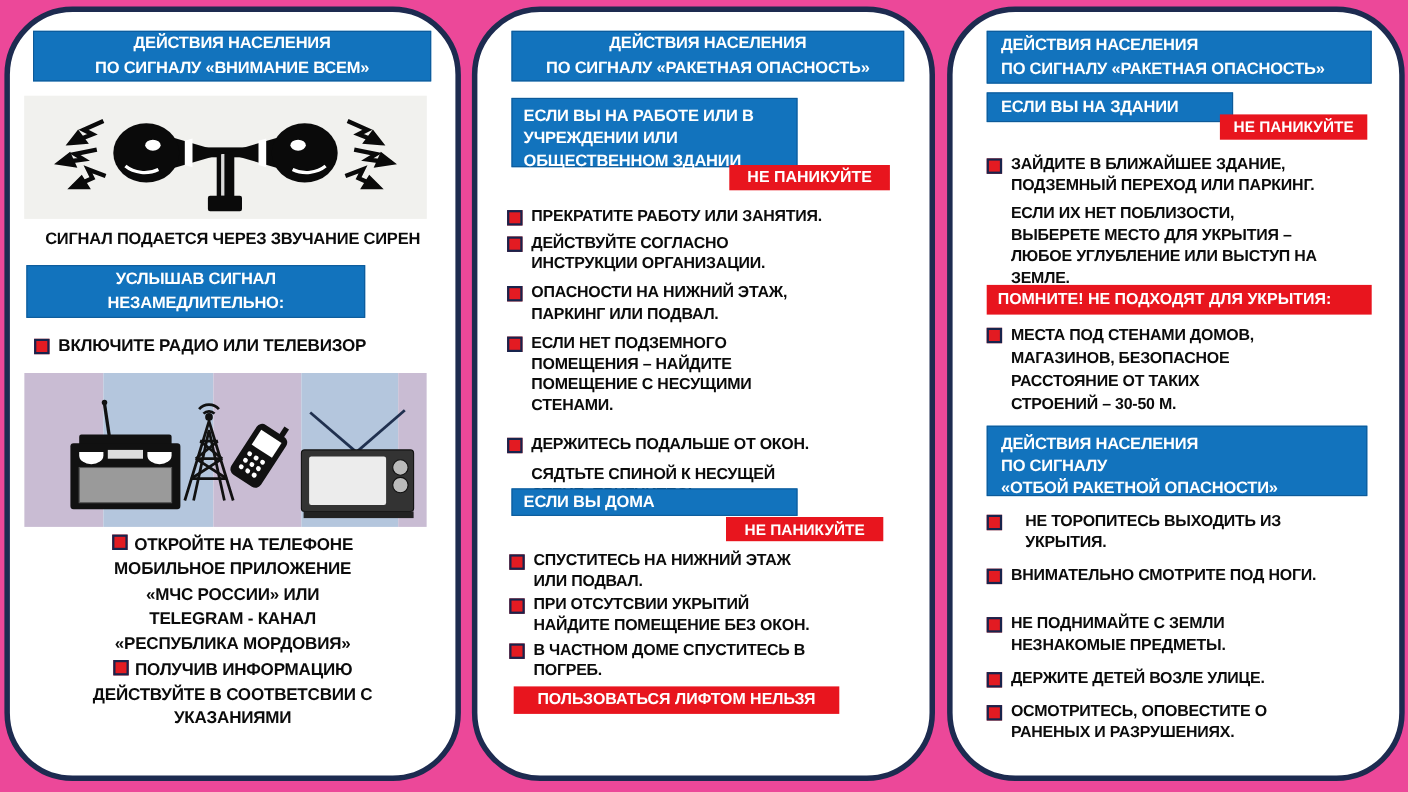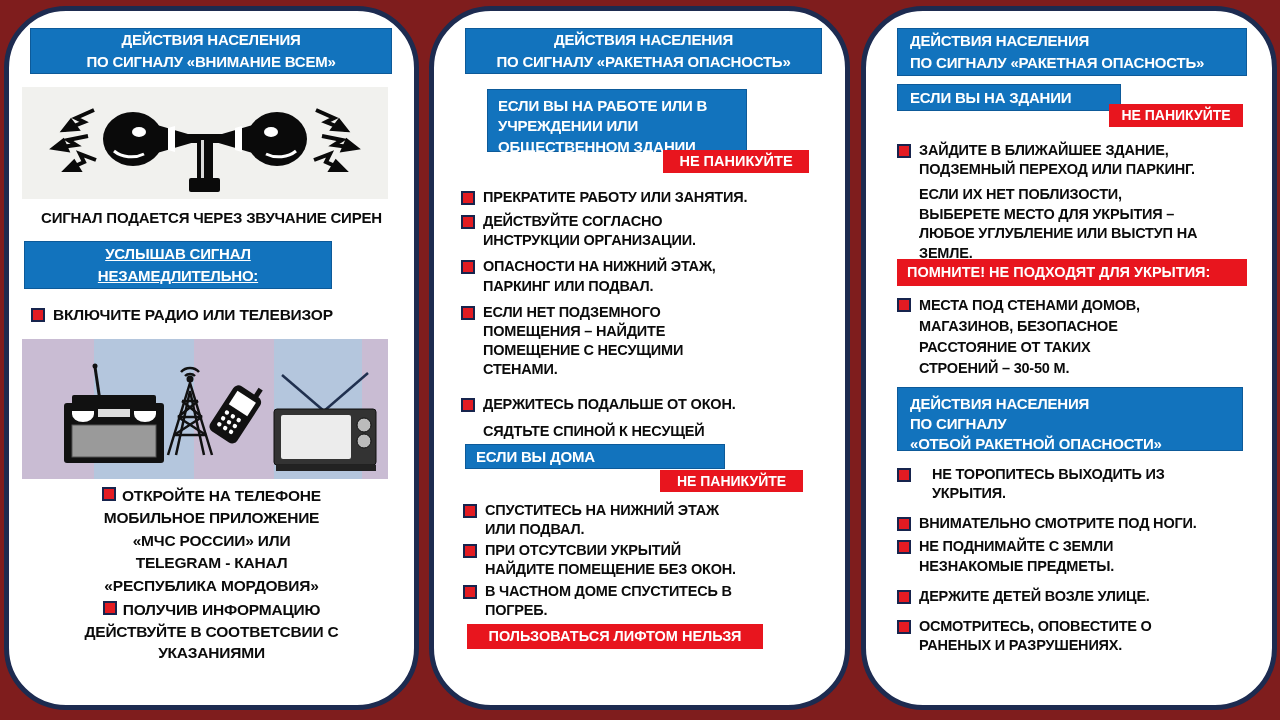--- a/index.html
+++ b/index.html
@@ -1,16 +1,16 @@
 <!DOCTYPE html>
 <html><head>
 <meta charset="utf-8">
 <style>
   html,body{margin:0;padding:0;background:#ffffff;}
-  #canvas{position:relative;width:1280px;height:720px;background:#7f1d1d;overflow:hidden;
+  #canvas{position:relative;width:1280px;height:720px;background:#ec4899;overflow:hidden;
           font-family:"Liberation Sans","DejaVu Sans",sans-serif;}
   .panel{position:absolute;top:6px;height:704px;background:#ffffff;
          border:5px solid #1d2b50;border-radius:62px;box-sizing:border-box;}
   #panel1{left:4px;width:415px;}
   #panel2{left:429px;width:421px;}
   #panel3{left:861px;width:416px;}
   .abs{position:absolute;}
   .bluebox{background:#1273bd;color:#ffffff;font-weight:bold;box-sizing:border-box;
            border:1px solid #0d5a99;}
   .redbox{background:#e8151e;color:#ffffff;font-weight:bold;text-align:center;
@@ -74,21 +74,21 @@
           <polyline points="66,48 46,52 54,57 32,60" fill="none"></polyline>
             <polygon points="32,60 45,62 41,53"></polygon>
           <polyline points="74,72 58,66 62,74 44,82" fill="none"></polyline>
             <polygon points="44,82 57,82 52,74"></polygon>
         </g>
       </svg>
     </div>
 
     <div class="abs txt center" style="left:0;top:197px;width:100%;font-size:15px;">СИГНАЛ ПОДАЕТСЯ ЧЕРЕЗ ЗВУЧАНИЕ СИРЕН</div>
 
-    <div class="abs bluebox hdr pre" style="left:15px;top:230px;width:308px;height:48px;text-decoration:underline;">УСЛЫШАВ СИГНАЛ
+    <div class="abs bluebox hdr pre" style="left:15px;top:230px;width:308px;height:48px;">УСЛЫШАВ СИГНАЛ
 НЕЗАМЕДЛИТЕЛЬНО:</div>
 
     <div class="abs bullet" style="left:22px;top:294px;width:370px;">
       <span class="sq"></span>
       <span class="txt" style="font-size:15.5px;">ВКЛЮЧИТЕ РАДИО ИЛИ ТЕЛЕВИЗОР</span>
     </div>
 
     <div class="abs" style="left:13px;top:328px;width:366px;height:140px;">
       <svg width="366" height="140" viewBox="0 0 366 140">
         <g>
@@ -159,21 +159,21 @@
       <span class="sq-inline"></span><span class="txt pre" style="font-size:15.5px;line-height:1.4;">ПОЛУЧИВ ИНФОРМАЦИЮ
 ДЕЙСТВУЙТЕ В СООТВЕТСВИИ С
 УКАЗАНИЯМИ</span>
     </div>
   </div>
 
   <div class="panel" id="panel2">
     <div class="abs bluebox hdr pre" style="left:31px;top:17px;width:357px;height:46px;">ДЕЙСТВИЯ НАСЕЛЕНИЯ
 ПО СИГНАЛУ «РАКЕТНАЯ ОПАСНОСТЬ»</div>
 
-    <div class="abs bluebox pre" style="left:31px;top:78px;width:260px;height:63px;padding:6px 0 0 10px;font-size:15px;line-height:1.35;letter-spacing:-0.2px;margin-left:22px;">ЕСЛИ ВЫ НА РАБОТЕ ИЛИ В
+    <div class="abs bluebox pre" style="left:31px;top:78px;width:260px;height:63px;padding:6px 0 0 10px;font-size:15px;line-height:1.35;letter-spacing:-0.2px;">ЕСЛИ ВЫ НА РАБОТЕ ИЛИ В
 УЧРЕЖДЕНИИ ИЛИ
 ОБЩЕСТВЕННОМ ЗДАНИИ</div>
 
     <div class="abs redbox" style="left:229px;top:139px;width:146px;height:23px;font-size:14.5px;line-height:23px;">НЕ ПАНИКУЙТЕ</div>
 
     <div class="abs" style="left:27px;top:177px;width:360px;">
       <div class="bullet" style="margin-bottom:5px;">
         <span class="sq"></span>
         <span class="txt pre">ПРЕКРАТИТЕ РАБОТУ ИЛИ ЗАНЯТИЯ.</span>
       </div>
@@ -265,21 +265,21 @@
     <div class="abs bluebox pre" style="left:31px;top:376px;width:346px;height:64px;padding:6px 0 0 12px;font-size:15px;line-height:1.32;letter-spacing:-0.2px;">ДЕЙСТВИЯ НАСЕЛЕНИЯ
 ПО СИГНАЛУ
 «ОТБОЙ РАКЕТНОЙ ОПАСНОСТИ»</div>
 
     <div class="abs" style="left:31px;top:454px;width:360px;">
       <div class="bullet" style="margin-bottom:11px;gap:13px;">
         <span class="sq"></span>
         <span class="txt pre">НЕ ТОРОПИТЕСЬ ВЫХОДИТЬ ИЗ
 УКРЫТИЯ.</span>
       </div>
-      <div class="bullet" style="margin-bottom:4px;">
+      <div class="bullet" style="margin-bottom:25px;">
         <span class="sq"></span>
         <span class="txt pre">ВНИМАТЕЛЬНО СМОТРИТЕ ПОД НОГИ.</span>
       </div>
       <div class="bullet" style="margin-bottom:11px;">
         <span class="sq"></span>
         <span class="txt pre">НЕ ПОДНИМАЙТЕ С ЗЕМЛИ
 НЕЗНАКОМЫЕ ПРЕДМЕТЫ.</span>
       </div>
       <div class="bullet" style="margin-bottom:11px;">
         <span class="sq"></span>

